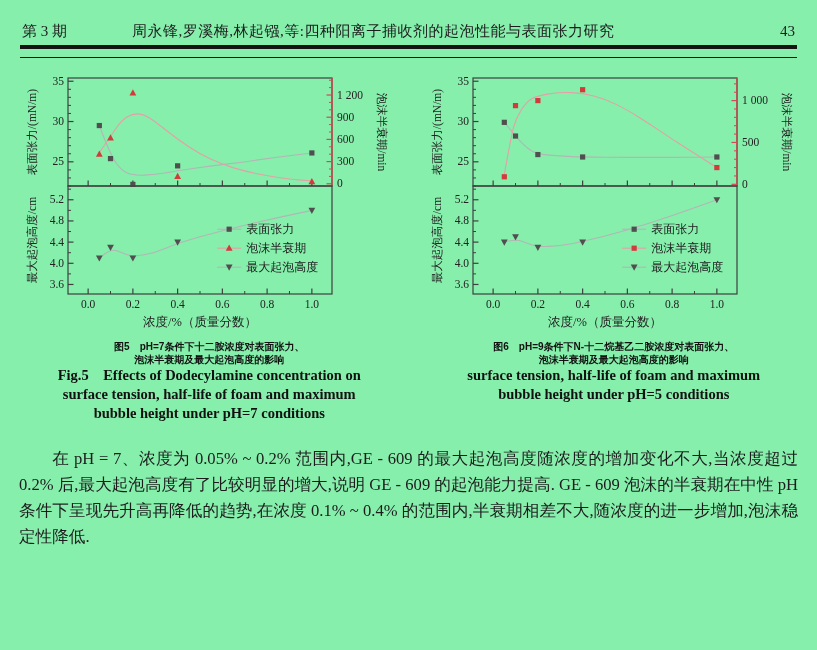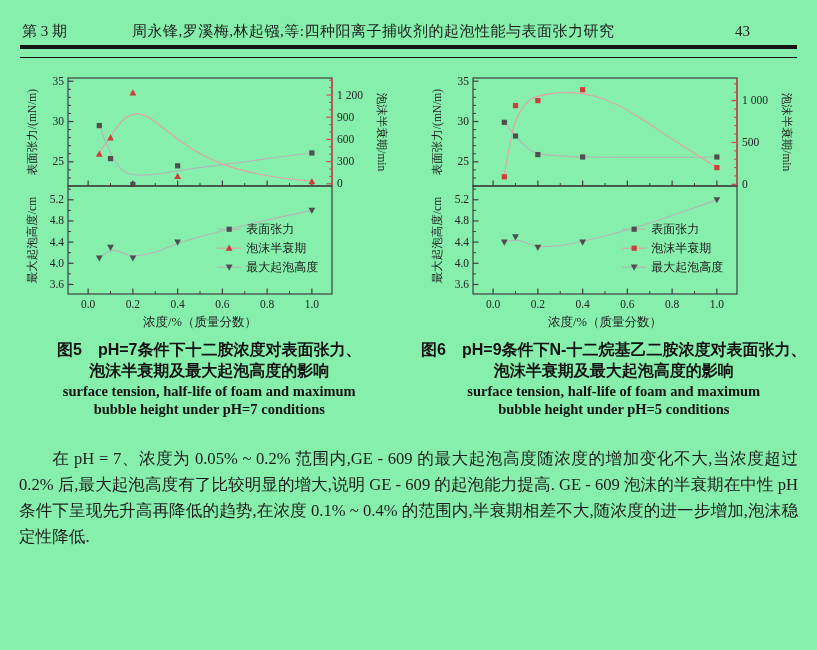--- a/index.html
+++ b/index.html
@@ -7,35 +7,35 @@
     position:relative;width:817px;height:650px;background:#86efac;
     font-family:"Liberation Serif","DejaVu Serif",serif;color:#1c1c1c;
     overflow:hidden;margin:0 auto;
   }
   header.running{
     position:absolute;top:20px;left:22px;right:22px;height:22px;
     display:flex;align-items:center;font-size:15px;
   }
   .running .issue{width:110px;text-align:left;}
   .running .rtitle{flex:1;text-align:left;letter-spacing:.5px;}
-  .running .pageno{width:60px;}
+  .running .pageno{width:60px;text-align:right;}
   .dbl-rule{
     position:absolute;top:45px;left:20px;right:20px;height:8px;
     border-top:4.5px solid #141414;border-bottom:1.5px solid #141414;
   }
   .figures{
     position:absolute;top:66px;left:10px;right:4px;
     display:flex;gap:6px;
   }
   figure{margin:0;width:400px;}
   figure svg{display:block;width:398px;height:272px;}
   figcaption{margin-top:2px;text-align:center;line-height:1.3;}
   .cap-cn{
     font-family:"Liberation Sans","DejaVu Sans",sans-serif;
-    font-weight:bold;font-size:16px;color:#111;display:block;
+    font-weight:bold;font-size:10px;color:#111;display:block;
   }
   .cap-en{
     font-family:"Liberation Serif","DejaVu Serif",serif;
     font-weight:bold;font-size:14.5px;color:#111;display:block;
   }
   main.bodytext{
     position:absolute;top:446px;left:19px;right:19px;
     font-size:16.6px;line-height:1.56;text-align:justify;
   }
   main.bodytext p{margin:0;}
@@ -169,20 +169,21 @@
           <text x="122.88135593220339" y="242" fill="#222" font-size="11.5" font-family="&quot;Liberation Serif&quot;,&quot;DejaVu Serif&quot;,serif" text-anchor="middle">0.2</text>
           <text x="167.62711864406776" y="242" fill="#222" font-size="11.5" font-family="&quot;Liberation Serif&quot;,&quot;DejaVu Serif&quot;,serif" text-anchor="middle">0.4</text>
           <text x="212.37288135593218" y="242" fill="#222" font-size="11.5" font-family="&quot;Liberation Serif&quot;,&quot;DejaVu Serif&quot;,serif" text-anchor="middle">0.6</text>
           <text x="257.1186440677966" y="242" fill="#222" font-size="11.5" font-family="&quot;Liberation Serif&quot;,&quot;DejaVu Serif&quot;,serif" text-anchor="middle">0.8</text>
           <text x="301.864406779661" y="242" fill="#222" font-size="11.5" font-family="&quot;Liberation Serif&quot;,&quot;DejaVu Serif&quot;,serif" text-anchor="middle">1.0</text>
           <text x="190" y="260" fill="#222" font-size="12.5" font-family="&quot;Liberation Serif&quot;,&quot;DejaVu Serif&quot;,serif" text-anchor="middle">浓度/%（质量分数）</text>
         </svg>
       <figcaption>
         <span class="cap-cn">图5　pH=7条件下十二胺浓度对表面张力、</span>
         <span class="cap-cn">泡沫半衰期及最大起泡高度的影响</span>
+        <span class="cap-en">Fig.5　Effects of Dodecylamine concentration on</span>
         <span class="cap-en">surface tension, half-life of foam and maximum</span>
         <span class="cap-en">bubble height under pH=7 conditions</span>
       </figcaption>
     </figure>
 
     <figure>
       <svg viewBox="0 0 398 272">
           <rect x="58" y="12" width="264" height="108" fill="none" stroke="#3f3f3f" stroke-width="1.2"></rect>
           <line x1="58" y1="120" x2="61" y2="120" stroke="#3f3f3f" stroke-width="1"></line>
           <line x1="58" y1="111.94029850746269" x2="61" y2="111.94029850746269" stroke="#3f3f3f" stroke-width="1"></line>

